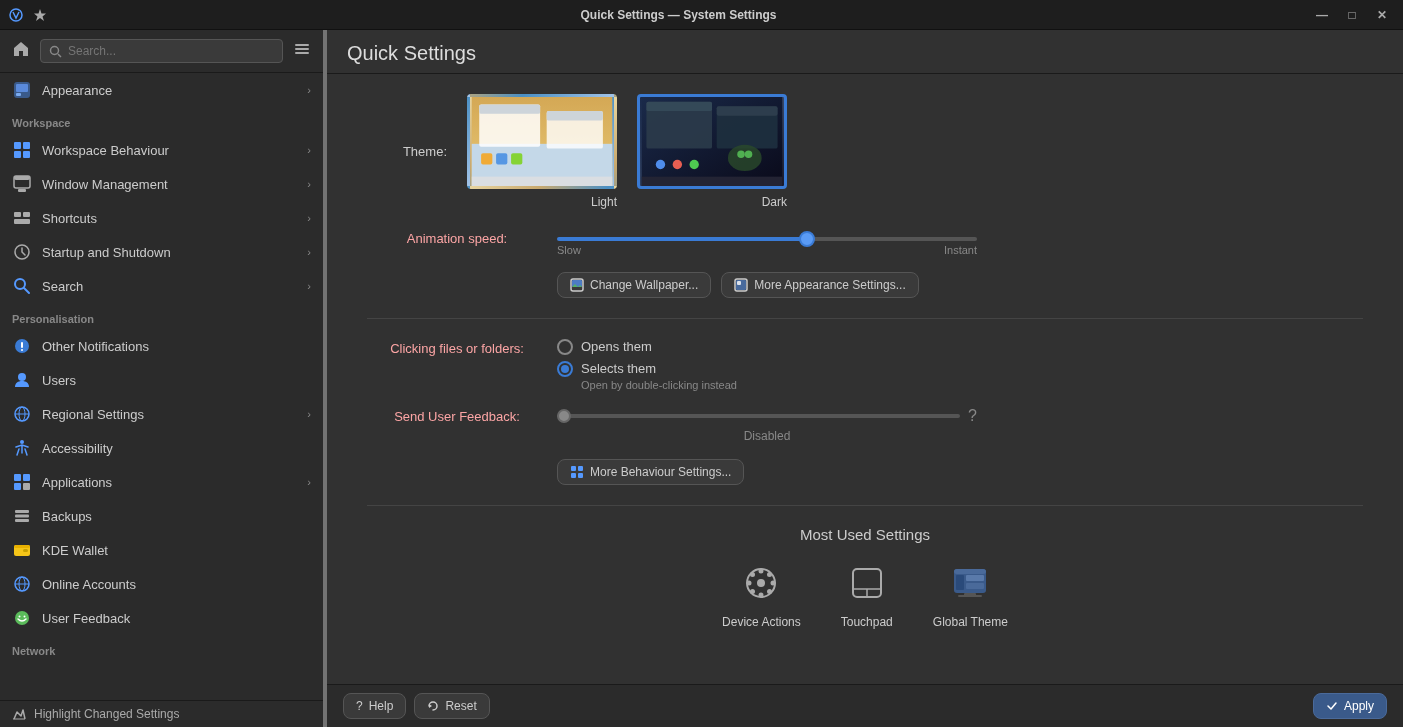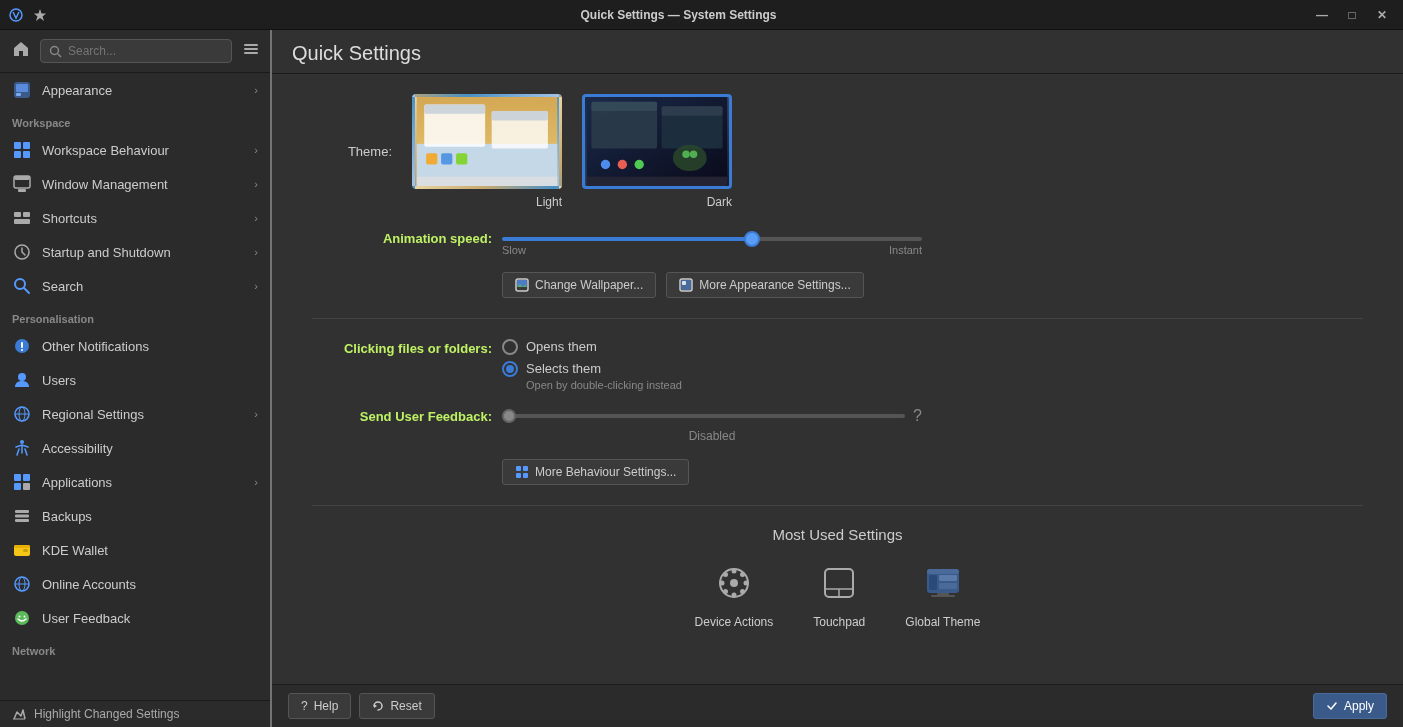--- a/index.html
+++ b/index.html
@@ -20,23 +20,23 @@
     .titlebar-icon { width: 16px; height: 16px; display: flex; align-items: center; justify-content: center; color: #aaa; font-size: 12px; cursor: pointer; }
     .titlebar-title { color: #ccc; font-size: 12px; }
     .titlebar-controls { display: flex; gap: 4px; }
     .titlebar-btn { width: 26px; height: 22px; display: flex; align-items: center; justify-content: center; cursor: pointer; color: #aaa; font-size: 12px; border-radius: 3px; }
 
     
     .app-body { display: flex; flex: 1; overflow: hidden; }
 
     
     .sidebar {
-      width: 272px;
+      width: 327px;
       background: #2b2b2b;
-      border-right: 2px solid #737373;
+      border-right: 4px solid #737373;
       display: flex;
       flex-direction: column;
       overflow: hidden;
     }
     .sidebar-toolbar {
       display: flex;
       align-items: center;
       padding: 6px 8px;
       gap: 6px;
       border-bottom: 1px solid #1a1a1a;
@@ -163,21 +163,21 @@
     }
     .theme-name { font-size: 12px; color: #ccc; }
 
     
     .setting-row {
       display: flex;
       align-items: flex-start;
       margin-bottom: 16px;
       gap: 10px;
     }
-    .setting-label { min-width: 180px; text-align: right; color: #bef264; padding-top: 2px; font-weight: bold; }
+    .setting-label { min-width: 180px; text-align: center; color: #fca5a5; padding-top: 2px; }
     .setting-control { flex: 1; }
     .slider-labels { display: flex; justify-content: space-between; color: #888; font-size: 11px; }
     .slider-input {
       width: 100%;
       -webkit-appearance: none;
       appearance: none;
       height: 4px;
       background: linear-gradient(to right, #3a7bd5 60%, #555 60%);
       border-radius: 2px;
       outline: none;
@@ -193,21 +193,21 @@
       cursor: pointer;
     }
 
     
     .btn {
       display: inline-flex;
       align-items: center;
       gap: 6px;
       padding: 5px 12px;
       border: 1px solid #555;
-      border-radius: 3px;
+      border-radius: 8px;
       background: #3a3a3a;
       color: #ccc;
       cursor: pointer;
       font-size: 12px;
     }
     .btn-row { display: flex; gap: 10px; flex-wrap: wrap; }
 
     
     .radio-group { display: flex; flex-direction: column; gap: 6px; }
     .radio-item { display: flex; align-items: flex-start; gap: 8px; cursor: pointer; }

